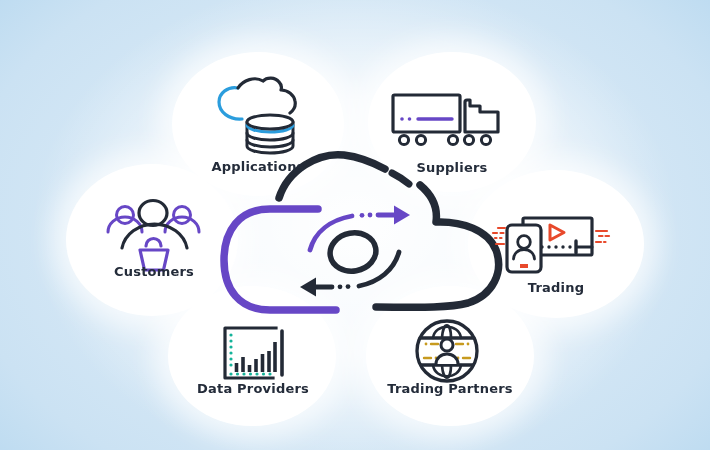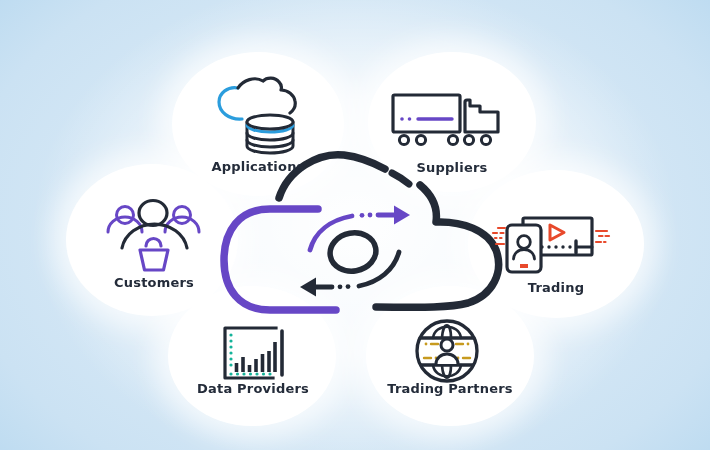--- a/index.html
+++ b/index.html
@@ -192,18 +192,18 @@
         <path d="M61,40 H68"></path>
     </g>
     <g>
       <circle cx="45" cy="27" r="6" fill="#ffffff" stroke="#232a36" stroke-width="3"></circle>
       <path d="M34,46 A11,10 0 0 1 56,46" fill="#ffffff" stroke="#232a36" stroke-width="3"></path>
     </g>
   </svg>
 
   <div class="label" style="left:258px;top:159px;">Applications</div>
   <div class="label" style="left:452px;top:160px;">Suppliers</div>
-  <div class="label" style="left:154px;top:275px;">Customers</div>
+  <div class="label" style="left:154px;top:264px;">Customers</div>
   <div class="label" style="left:556px;top:280px;">Trading</div>
   <div class="label" style="left:253px;top:381px;">Data Providers</div>
   <div class="label" style="left:450px;top:381px;">Trading Partners</div>
 
 </div>
 
 </body></html>

